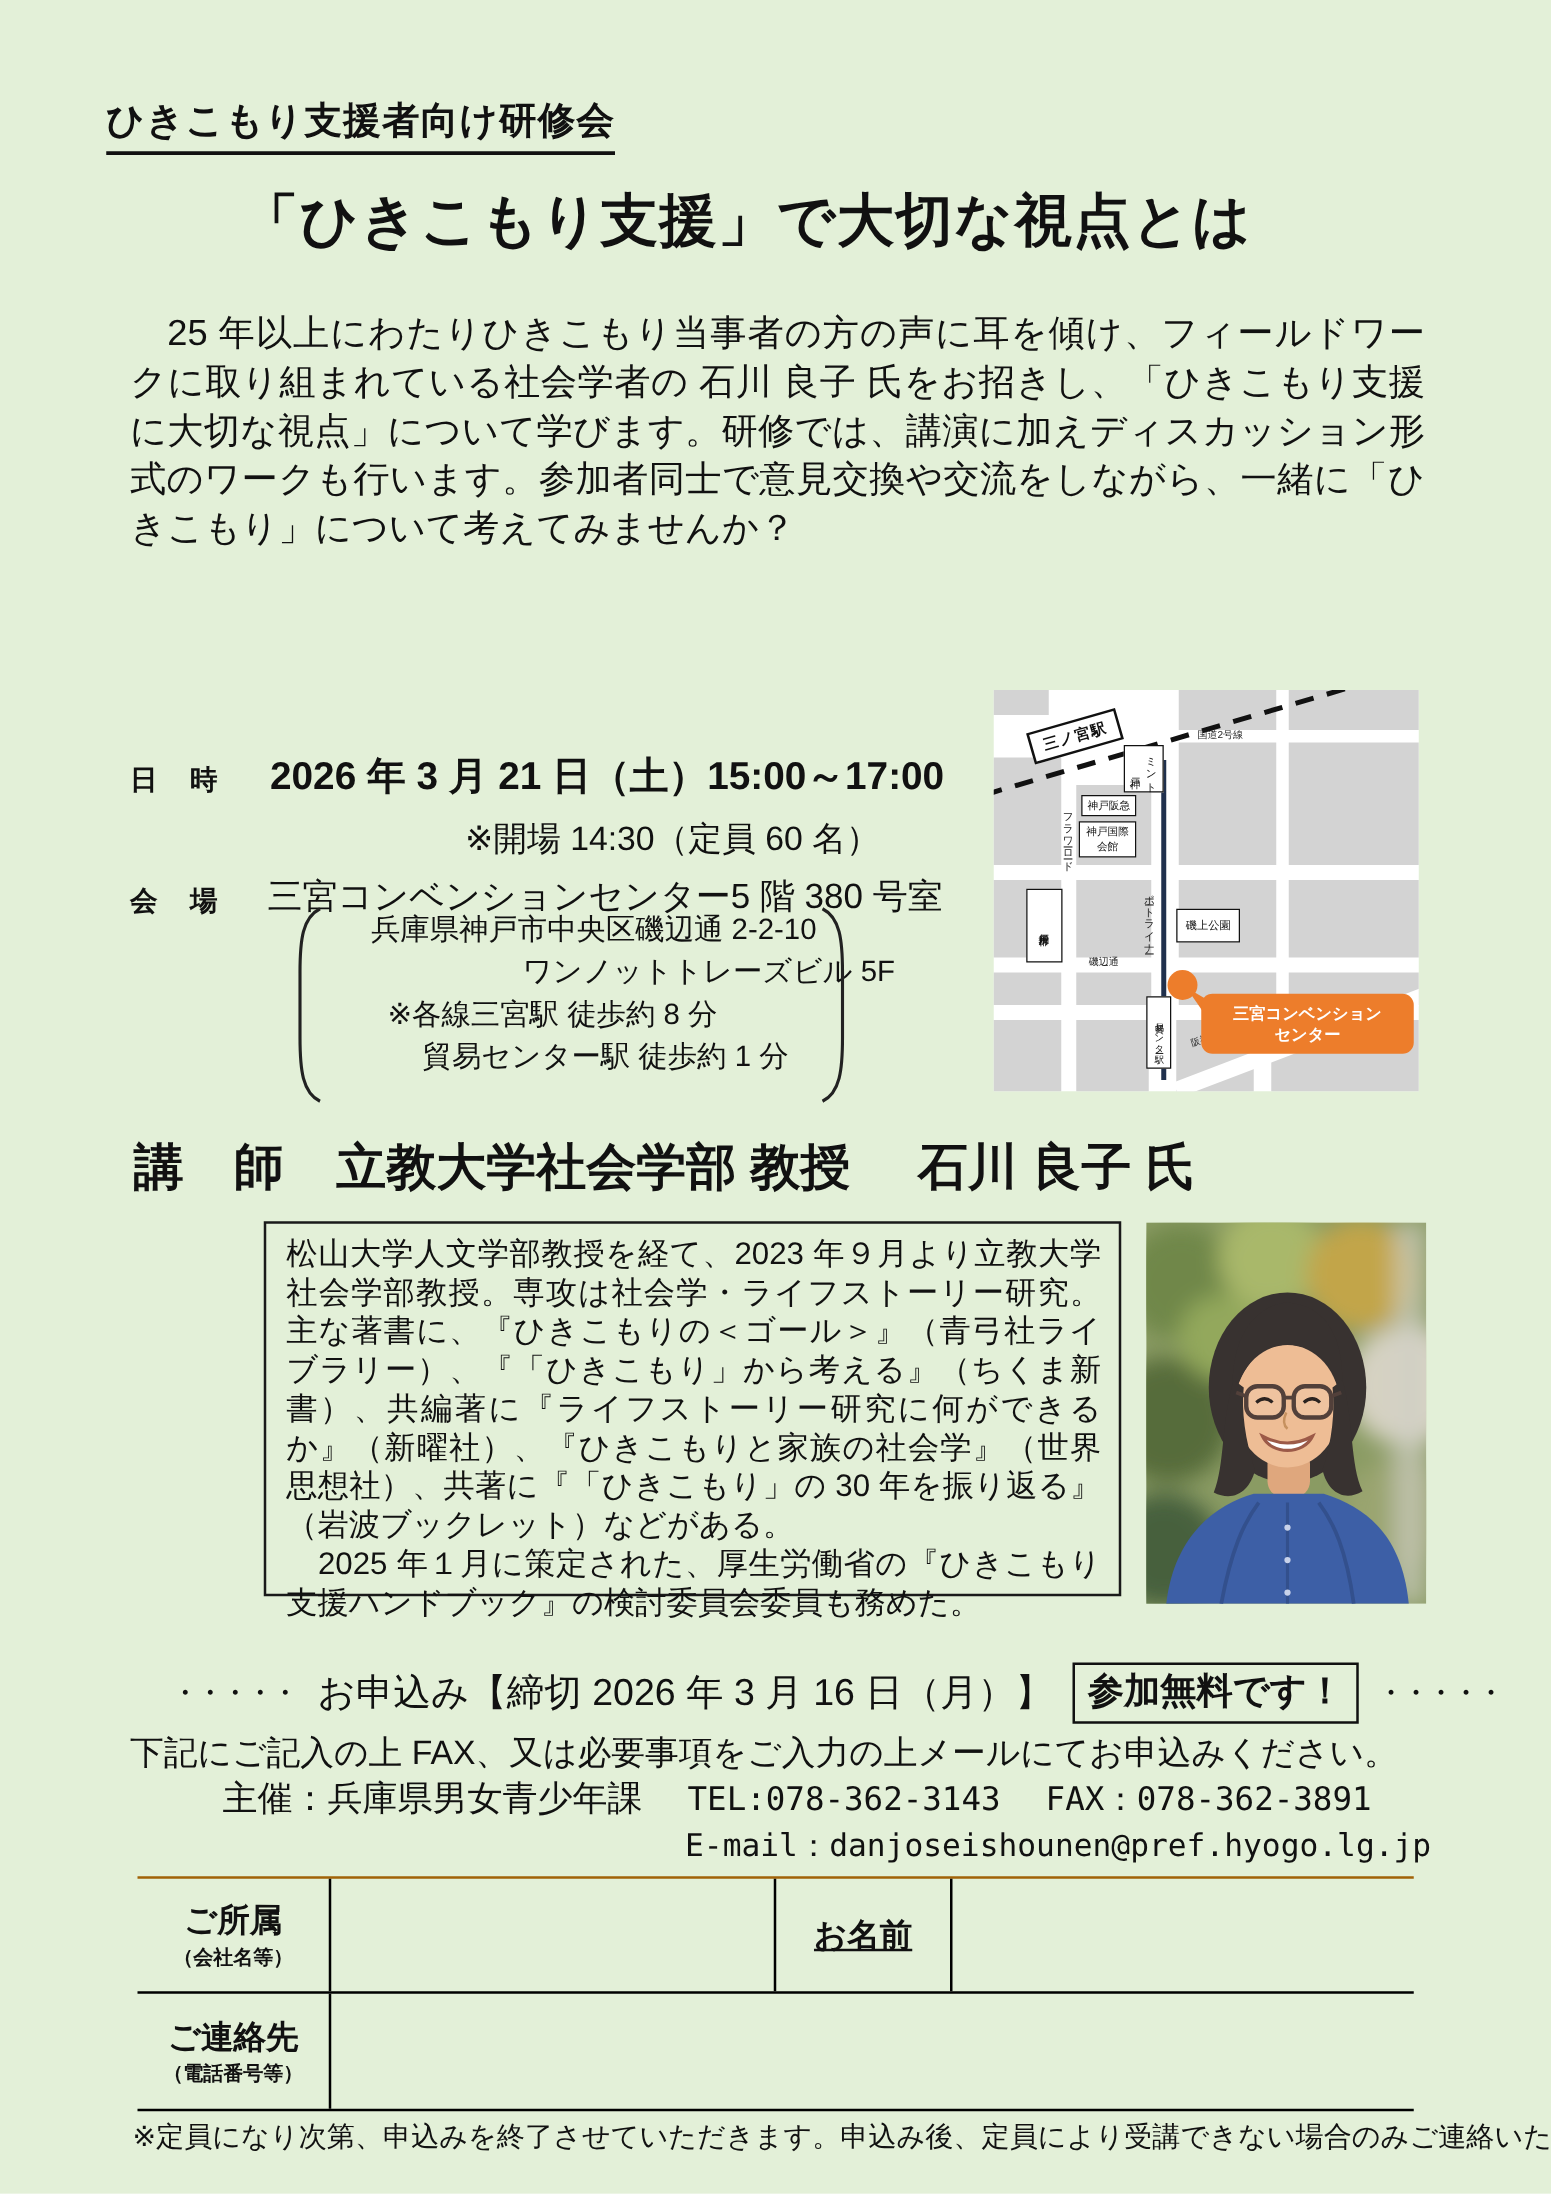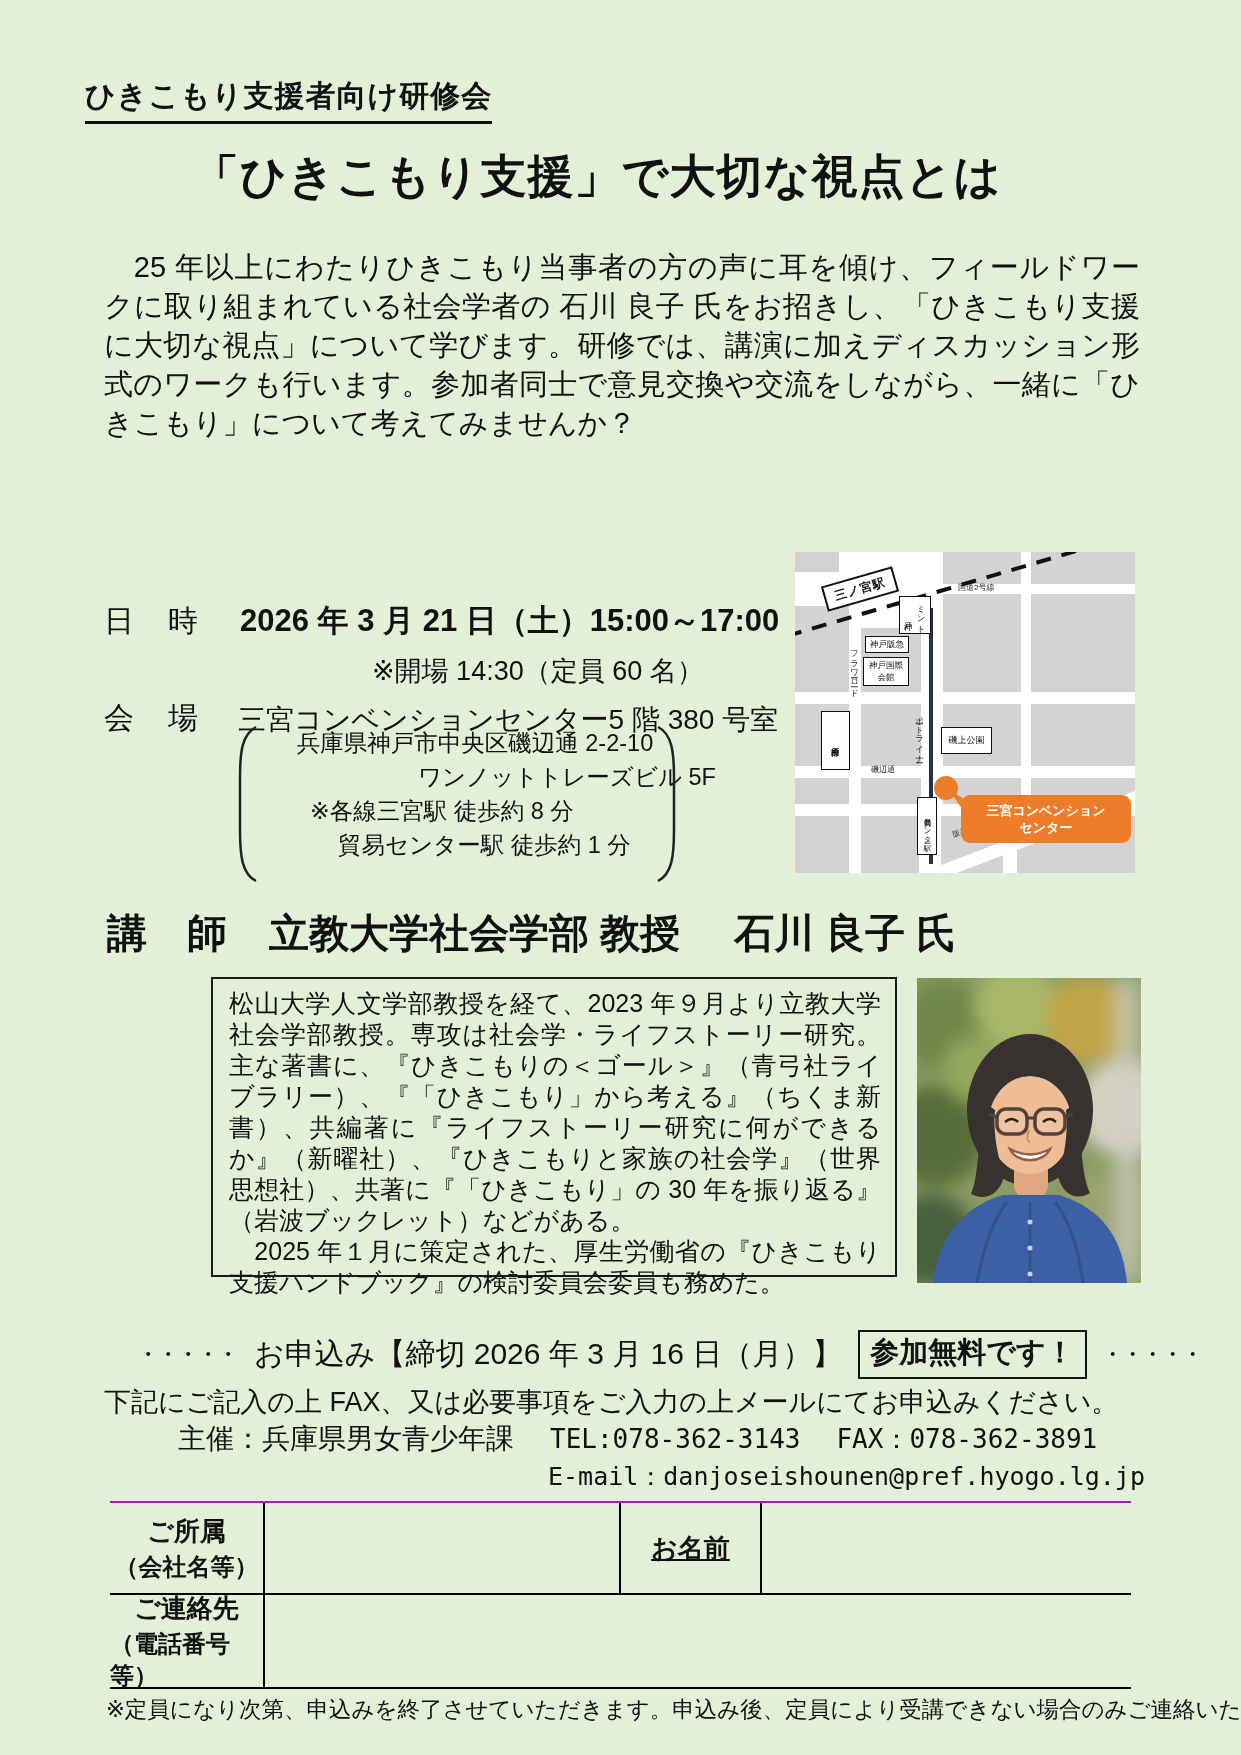--- a/index.html
+++ b/index.html
@@ -16,21 +16,21 @@
     border-bottom:3px solid #111; padding-bottom:4px; letter-spacing:1px;
   }
   .title {
     left:193px; top:146px; font-size:46px; font-weight:900; letter-spacing:1px;
   }
   .intro { left:104px; top:248px; width:1036px; font-size:29px; line-height:39px; text-align:justify; }
   .intro p { margin:0; }
 
   .event-block { left:104px; top:600px; width:640px; }
   .dt-row { display:flex; gap:40px; align-items:baseline; }
-  .event-label { font-size:30px; font-weight:400; letter-spacing:2px; white-space:nowrap; }
+  .event-label { font-size:22px; font-weight:700; letter-spacing:2px; white-space:nowrap; }
   .dt-value { font-size:31px; font-weight:700; white-space:nowrap; }
   .doors { padding-left:268px; font-size:27px; margin-top:11px; white-space:nowrap; }
   .venue-row { display:flex; gap:38px; align-items:flex-end; margin-top:9px; }
   .venue-value { font-size:28px; font-weight:500; white-space:nowrap; }
 
   .addr-block { left:250px; top:726px; width:414px; height:156px; font-size:23.5px; line-height:34px; }
   .addr-block .ln { white-space:nowrap; }
   .bracket { position:absolute; top:-2px; }
   .bracket.l { left:-18px; } .bracket.r { right:-18px; }
   .ml1 { margin-left:36px;text-align:center; } .ml2 { margin-left:168px; } .ml3 { margin-left:60px; } .ml4 { margin-left:88px; }
@@ -72,26 +72,26 @@
   .free-badge { font-size:29px; font-weight:700; border:2px solid #111; padding:1px 10px 4px; }
 
   .instruction { left:104px; top:1384px; font-size:27px; white-space:nowrap; }
   .org-row { left:178px; top:1420px; display:flex; gap:36px; font-size:28px; white-space:nowrap; align-items:baseline; }
   .mono { font-family:"DejaVu Sans Mono","Liberation Mono",monospace; font-size:26px; }
   .email-line { left:548px; top:1460px; font-size:25px;
                 font-family:"DejaVu Sans Mono","Liberation Mono",monospace; white-space:nowrap; }
 
   .form-table { left:110px; top:1501px; width:1021px; }
   .frow { display:flex; box-sizing:border-box; }
-  .frow1 { height:94px; border-top:2px solid #a21caf; border-bottom:2px solid #000; }
+  .frow1 { height:94px; border-top:2px solid #a16207; border-bottom:2px solid #000; }
   .frow2 { height:94px; border-bottom:2px solid #000; }
   .fcell { box-sizing:border-box; display:flex; flex-direction:column; align-items:center; justify-content:center; }
   .flabel { width:155px; border-right:2px solid #000; font-weight:700; }
   .fl-main { font-size:26px; }
-  .fl-sub { font-size:24px; margin-top:2px; }
+  .fl-sub { font-size:16px; margin-top:2px; }
   .fblank-aff { width:356px; border-right:2px solid #000; }
   .fname { width:141px; border-right:2px solid #000; font-weight:700; font-size:26px;text-decoration:underline; }
   .fblank-name { flex:1; }
   .fblank-contact { flex:1; }
 
   .footer-note { left:106px; top:1694px; font-size:22.5px; white-space:nowrap; }
 </style>
 </head>
 <body>
 

